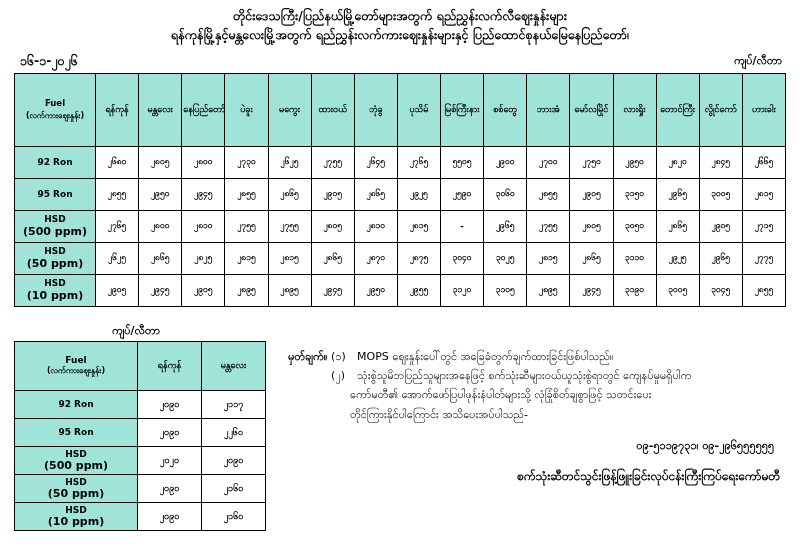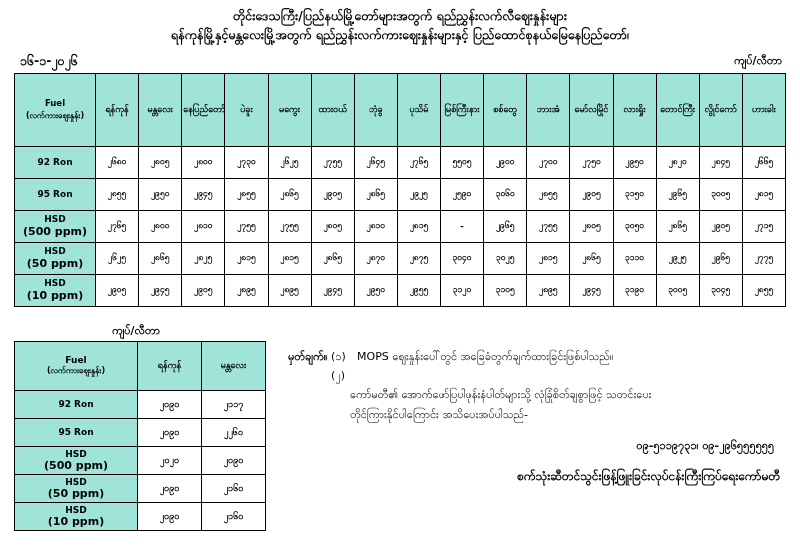--- a/index.html
+++ b/index.html
@@ -391,20 +391,21 @@
 
     <div class="lower-right">
       <div class="note-row">
         <span class="note-label">မှတ်ချက်။</span>
         <span class="note-num">(၁)</span>
         <span class="note-body">MOPS ဈေးနှုန်းပေါ်တွင် အခြေခံတွက်ချက်ထားခြင်းဖြစ်ပါသည်။</span>
       </div>
       <div class="note-row">
         <span class="note-label" style="visibility:hidden">မှတ်ချက်။</span>
         <span class="note-num">(၂)</span>
+        <span class="note-body">သုံးစွဲသူမိဘပြည်သူများအနေဖြင့် စက်သုံးဆီများဝယ်ယူသုံးစွဲရာတွင် ကျေနပ်မှုမရှိပါက</span>
       </div>
       <div class="note-indent">ကော်မတီ၏ အောက်ဖော်ပြပါဖုန်းနံပါတ်များသို့ လုံခြုံစိတ်ချစွာဖြင့် သတင်းပေး</div>
       <div class="note-indent">တိုင်ကြားနိုင်ပါကြောင်း အသိပေးအပ်ပါသည်-</div>
 
       <div class="phones">
         <div>၀၉-၅၁၁၉၇၃၁၊ ၀၉-၂၉၆၅၅၅၅၅၅</div>
       </div>
 
       <div class="footer">စက်သုံးဆီတင်သွင်းဖြန့်ဖြူးခြင်းလုပ်ငန်းကြီးကြပ်ရေးကော်မတီ</div>
     </div>

